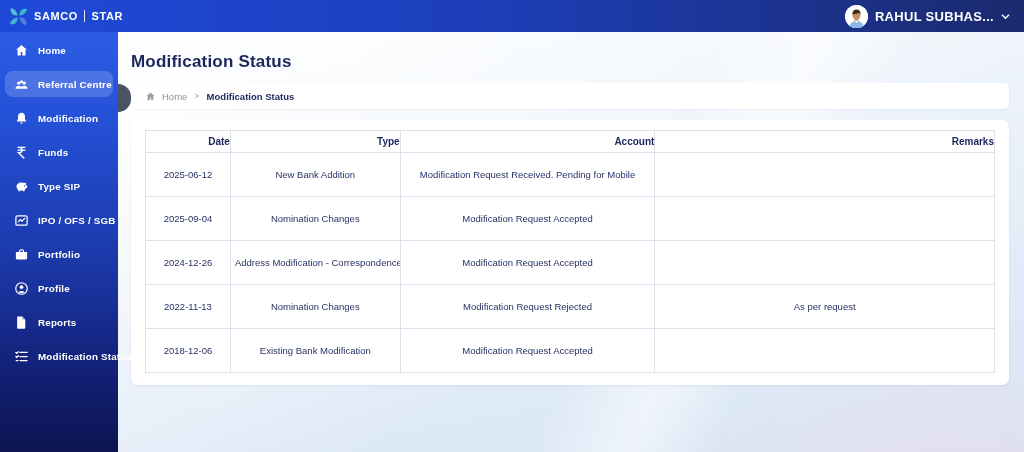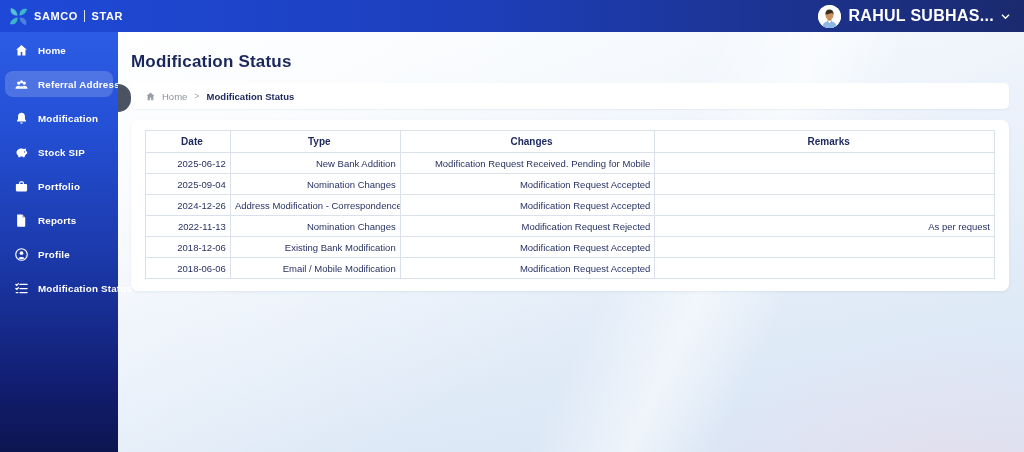--- a/index.html
+++ b/index.html
@@ -12,21 +12,21 @@
     position:absolute; top:0; left:0; right:0; height:32px;
     background:linear-gradient(90deg,#1e49d8 0%,#1d3fbc 45%,#1b2a6e 100%);
     display:flex; align-items:center; z-index:10;
   }
   .logo-area { width:118px; display:flex; align-items:center; padding-left:9px; gap:6px; }
   .logo-mark { width:19px; height:19px; flex:0 0 auto; }
   .brand-text { color:#fff; font-weight:bold; font-size:11px; letter-spacing:.6px;
     display:flex; align-items:flex-start; gap:6px; white-space:nowrap; }
   .brand-divider { width:1.5px; height:12px; background:rgba(255,255,255,.85); display:inline-block; }
   .header-user { margin-left:auto; margin-right:14px; display:flex; align-items:center; gap:7px;
-    color:#fff; font-size:16px; font-weight:bold; letter-spacing:.3px; cursor:pointer; }
+    color:#fff; font-size:13px; font-weight:bold; letter-spacing:.3px; cursor:pointer; }
   .avatar { width:23px; height:23px; border-radius:50%; overflow:hidden; background:#fff; flex:0 0 auto; }
   .chev { display:flex; align-items:center; }
 
   
   .sidebar {
     position:absolute; top:32px; left:0; bottom:0; width:118px;
     background:linear-gradient(180deg,#2c5ce5 0%,#2450d6 22%,#1b38a8 55%,#121f74 82%,#0d1550 100%);
     z-index:9; padding-top:5px;
   }
   .side-item { display:flex; align-items:center; height:26px; margin:0 5px 8px 5px;
@@ -61,24 +61,24 @@
   .bc-home-icon { display:flex; align-items:center; margin-right:6px; }
   .bc-home { color:#8b919c; cursor:pointer; }
   .bc-sep { color:#a3a9b4; margin:0 7px; font-size:9px; }
   .bc-current { color:#1b275c; font-weight:bold; }
 
   .card {
     margin:11px 15px 0 13px; background:#fff; border-radius:7px;
     padding:10px 14px 12px 14px; box-shadow:0 1px 3px rgba(25,45,95,.07);
   }
   table { width:100%; border-collapse:collapse; table-layout:fixed; }
-  th { text-align:center; font-size:10px; color:#1b275c; height:22px;
+  th { text-align:right; font-size:10px; color:#1b275c; height:22px;
     border:1px solid #dbe1ea; padding-left:8px; font-weight:bold; }
-  td { text-align:right; font-size:9.5px; color:#273264; height:21px;
-    border:1px solid #dbe1ea; padding:4px 4px; white-space:nowrap; overflow:hidden; }
+  td { text-align:center; font-size:9.5px; color:#273264; height:21px;
+    border:1px solid #dbe1ea; padding:16px 4px; white-space:nowrap; overflow:hidden; }
 </style>
 </head>
 <body>
 
 <div class="header">
   <div class="logo-area">
     <span class="logo-mark">
       <svg viewBox="0 0 20 20">
         <g>
           <path d="M11 9 C11 3 14.5 1 19 2 C18 6.5 14.8 8.3 11 9 Z" fill="#3eb5c9"></path>
@@ -130,74 +130,91 @@
     <span class="side-icon">
         <svg viewBox="0 0 24 24" fill="#fff">
           <circle cx="7.6" cy="9.7" r="2.7"></circle>
           <circle cx="16.4" cy="9.7" r="2.7"></circle>
           <circle cx="12" cy="7.6" r="2.4"></circle>
           <path d="M2.3 18.6c0-2.9 2.4-4.6 5.3-4.6 1.2 0 2.3.3 3.2.8-1.7 1-2.7 2.3-2.7 3.8Z"></path>
           <path d="M21.7 18.6c0-2.9-2.4-4.6-5.3-4.6-1.2 0-2.3.3-3.2.8 1.7 1 2.7 2.3 2.7 3.8Z"></path>
           <path d="M7.9 18.6c0-2.4 1.8-3.9 4.1-3.9s4.1 1.5 4.1 3.9Z"></path>
         </svg>
       </span>
-    <span class="side-label">Referral Address</span>
+    <span class="side-label">Referral Centre</span>
   </div>
 
   <div class="side-item">
     <span class="side-icon">
         <svg viewBox="0 0 24 24" fill="#fff">
           <path d="M12 2.8c-3.2 0-5.5 2.4-5.5 5.6v4.3L4.8 15.6v1h14.4v-1l-1.7-2.9V8.4c0-3.2-2.3-5.6-5.5-5.6Z"></path>
           <path d="M9.9 18.2a2.1 2.1 0 0 0 4.2 0Z"></path>
         </svg>
       </span>
     <span class="side-label">Modification</span>
   </div>
 
+  <div class="side-item">
+    <span class="side-icon">
+        <svg viewBox="0 0 24 24">
+          <path fill="none" stroke="#fff" stroke-width="2.2" stroke-linecap="round" d="M6.5 3.8h11M6.5 8.2h11M8.6 3.8c5.6 0 5.6 8.6 0 8.6H7.2l8.6 8.4"></path>
+        </svg>
+      </span>
+    <span class="side-label">Funds</span>
+  </div>
 
   <div class="side-item">
     <span class="side-icon">
         <svg viewBox="0 0 24 24" fill="#fff">
           <path d="M20.6 10.8c-.5-.9-1.2-1.6-2-2.2l.9-3.2-3.2.9c-1.3-.5-2.8-.8-4.3-.8C7.5 5.5 4 8.3 4 12c0 2 1 3.8 2.7 5l.4 2.7h2.6l.3-1.4c.7.1 1.3.2 2 .2s1.3-.1 2-.2l.3 1.4h2.6l.4-2.7c1-.7 1.7-1.6 2.1-2.6H21v-3.6ZM16.9 12a1 1 0 1 1 0-2 1 1 0 0 1 0 2Z"></path>
         </svg>
       </span>
-    <span class="side-label">Stock SIP</span>
-  </div>
-
+    <span class="side-label">Type SIP</span>
+  </div>
+
+  <div class="side-item">
+    <span class="side-icon">
+        <svg viewBox="0 0 24 24">
+          <rect x="3" y="4.5" width="18" height="15" rx="2.5" fill="none" stroke="#fff" stroke-width="2"></rect>
+          <path fill="none" stroke="#fff" stroke-width="1.8" d="m6.3 14.8 3.6-4.2 2.8 2.6 4.9-5.2"></path>
+        </svg>
+      </span>
+    <span class="side-label">IPO / OFS / SGB</span>
+  </div>
 
 
   <div class="side-item">
     <span class="side-icon">
         <svg viewBox="0 0 24 24">
           <path d="M4.5 8h15A1.5 1.5 0 0 1 21 9.5v8a2.5 2.5 0 0 1-2.5 2.5h-13A2.5 2.5 0 0 1 3 17.5v-8A1.5 1.5 0 0 1 4.5 8Z" fill="#fff"></path>
           <path fill="none" stroke="#fff" stroke-width="1.8" d="M9 8V6.3a1.8 1.8 0 0 1 1.8-1.8h2.4A1.8 1.8 0 0 1 15 6.3V8"></path>
         </svg>
       </span>
     <span class="side-label">Portfolio</span>
-  </div>
-
-  <div class="side-item">
-    <span class="side-icon">
-        <svg viewBox="0 0 24 24">
-          <path d="M6.5 2.5h7L18 7v13.5a1.5 1.5 0 0 1-1.5 1.5h-10A1.5 1.5 0 0 1 5 20.5v-16A1.5 1.5 0 0 1 6.5 2.5Z" fill="#fff"></path>
-          <path d="M13.5 2.5V7H18Z" fill="rgba(25,45,150,0.45)"></path>
-        </svg>
-      </span>
-    <span class="side-label">Reports</span>
   </div>
 
   <div class="side-item">
     <span class="side-icon">
         <svg viewBox="0 0 24 24" fill="#fff">
           <circle cx="12" cy="12" r="9.2" fill="none" stroke="#fff" stroke-width="1.9"></circle>
           <circle cx="12" cy="9.8" r="2.9"></circle>
           <path d="M6.9 18.1a7 7 0 0 1 10.2 0 9.2 9.2 0 0 1-10.2 0Z"></path>
         </svg>
       </span>
     <span class="side-label">Profile</span>
+  </div>
+
+  <div class="side-item">
+    <span class="side-icon">
+        <svg viewBox="0 0 24 24">
+          <path d="M6.5 2.5h7L18 7v13.5a1.5 1.5 0 0 1-1.5 1.5h-10A1.5 1.5 0 0 1 5 20.5v-16A1.5 1.5 0 0 1 6.5 2.5Z" fill="#fff"></path>
+          <path d="M13.5 2.5V7H18Z" fill="rgba(25,45,150,0.45)"></path>
+        </svg>
+      </span>
+    <span class="side-label">Reports</span>
   </div>
 
 
   <div class="side-item">
     <span class="side-icon">
         <svg viewBox="0 0 24 24">
           <g stroke="#fff" stroke-width="2" stroke-linecap="round" fill="none">
             <path d="M9.5 5.5H21M9.5 12H21M9.5 18.5H21"></path>
             <path d="m3 5.5 1.5 1.5L7 4.3"></path>
             <path d="m3 12 1.5 1.5L7 10.8"></path>
@@ -229,21 +246,21 @@
       <colgroup>
           <col style="width:10%">
           <col style="width:20%">
           <col style="width:30%">
           <col style="width:40%">
         </colgroup>
       <thead>
           <tr id="table-head-row">
             <th>Date</th>
             <th>Type</th>
-            <th>Changes</th>
+            <th>Account</th>
             <th>Remarks</th>
           </tr>
         </thead>
       <tbody id="table-body">
           <tr>
             <td>2025-06-12</td>
             <td>New Bank Addition</td>
             <td>Modification Request Received. Pending for Mobile</td>
             <td></td>
           </tr>
@@ -264,22 +281,16 @@
             <td>Nomination Changes</td>
             <td>Modification Request Rejected</td>
             <td>As per request</td>
           </tr>
           <tr>
             <td>2018-12-06</td>
             <td>Existing Bank Modification</td>
             <td>Modification Request Accepted</td>
             <td></td>
           </tr>
-          <tr>
-            <td>2018-06-06</td>
-            <td>Email / Mobile Modification</td>
-            <td>Modification Request Accepted</td>
-            <td></td>
-          </tr>
         </tbody>
     </table>
   </div>
 </div>
 
 </body></html>

